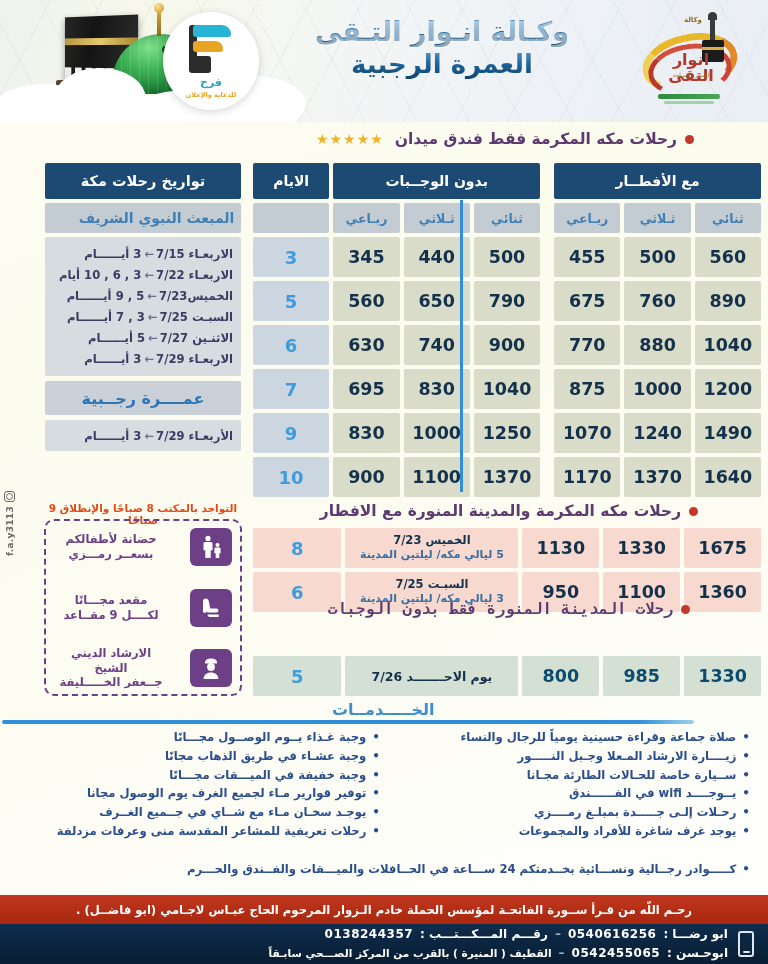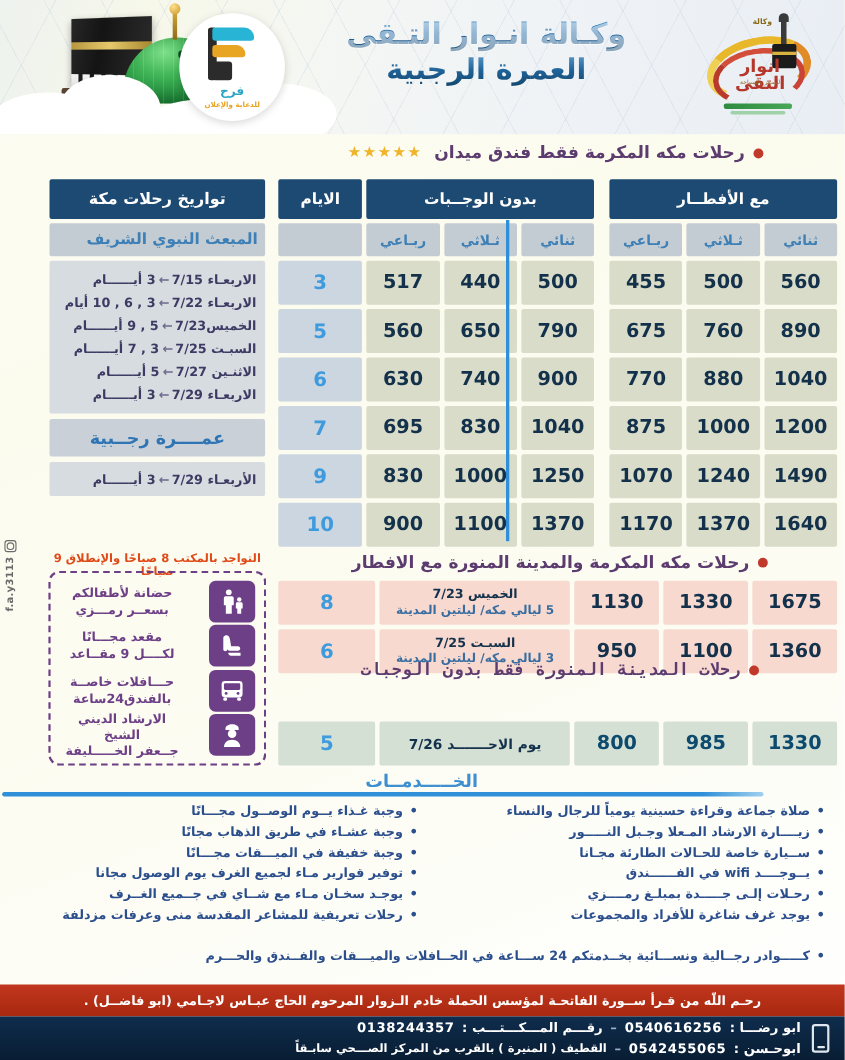--- a/index.html
+++ b/index.html
@@ -346,21 +346,21 @@
     <div class="cell hdr-grey">ثـلاثي</div>
     <div class="cell hdr-grey">ربـاعي</div>
     <div class="cell hdr-grey-blank"></div>
 
     <div class="cell price">560</div>
     <div class="cell price">500</div>
     <div class="cell price">455</div>
     <div></div>
     <div class="cell price">500</div>
     <div class="cell price">440</div>
-    <div class="cell price">517</div>
+    <div class="cell price">345</div>
     <div class="cell daycell">3</div>
 
     <div class="cell price">890</div>
     <div class="cell price">760</div>
     <div class="cell price">675</div>
     <div></div>
     <div class="cell price">790</div>
     <div class="cell price">650</div>
     <div class="cell price">560</div>
     <div class="cell daycell">5</div>
@@ -470,36 +470,20 @@
           <rect x="5" y="4" width="3.6" height="14" rx="1.8"></rect>
           <path d="M9.5 19.5h11.2v2.6H12c-1.4 0-2.5-1.1-2.5-2.6z"></path>
         </svg>
       </div>
       <div class="ptext">
         <div>مقعد مجـــانًا</div>
         <div>لكــــل 9 مقــاعد</div>
       </div>
     </div>
 
-    <div class="prow">
-      <div class="picon">
-        <svg width="26" height="26" viewBox="0 0 26 26" fill="#fff">
-          <rect x="3.5" y="4" width="19" height="15" rx="3"></rect>
-          <rect x="5.6" y="6.2" width="14.8" height="6" rx="1.2" fill="#6d3f86"></rect>
-          <circle cx="7.6" cy="15.4" r="1.3" fill="#6d3f86"></circle>
-          <circle cx="18.4" cy="15.4" r="1.3" fill="#6d3f86"></circle>
-          <rect x="5" y="19" width="3.4" height="3" rx="1.2"></rect>
-          <rect x="17.6" y="19" width="3.4" height="3" rx="1.2"></rect>
-        </svg>
-      </div>
-      <div class="ptext">
-        <div>حـــافلات خاصــة</div>
-        <div>بالفندق24ساعة</div>
-      </div>
-    </div>
 
     <div class="prow">
       <div class="picon">
         <svg width="26" height="26" viewBox="0 0 26 26" fill="#fff">
           <path d="M7 7.4c0-2.4 2.7-3.9 6-3.9s6 1.5 6 3.9v1.2H7z"></path>
           <circle cx="13" cy="12" r="3.9"></circle>
           <path d="M5.6 24c0-4.1 3.3-6.6 7.4-6.6s7.4 2.5 7.4 6.6z"></path>
         </svg>
       </div>
       <div class="ptext">

